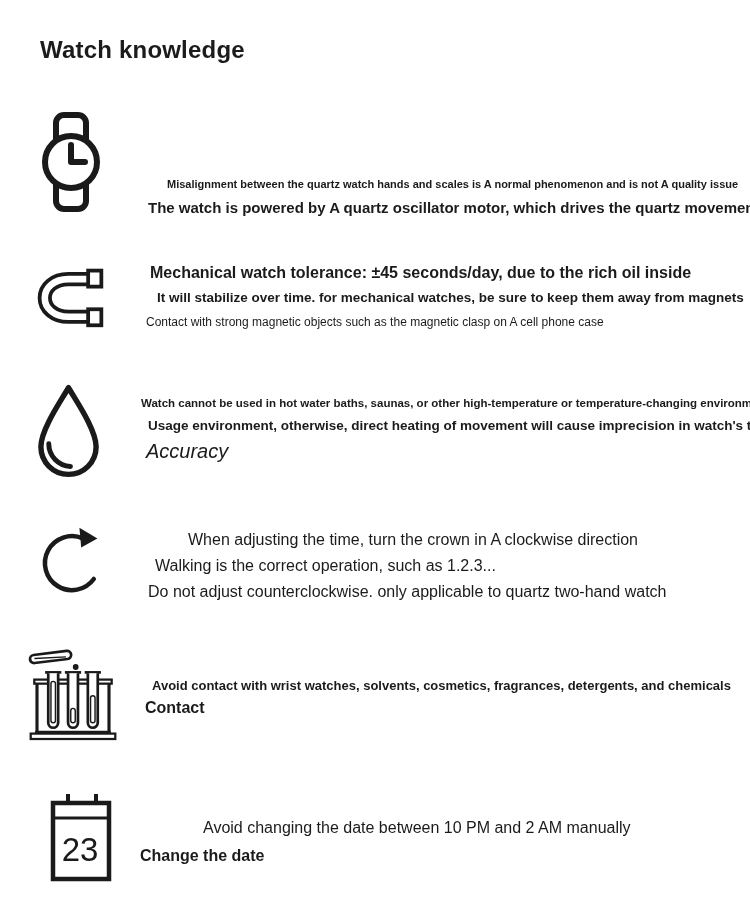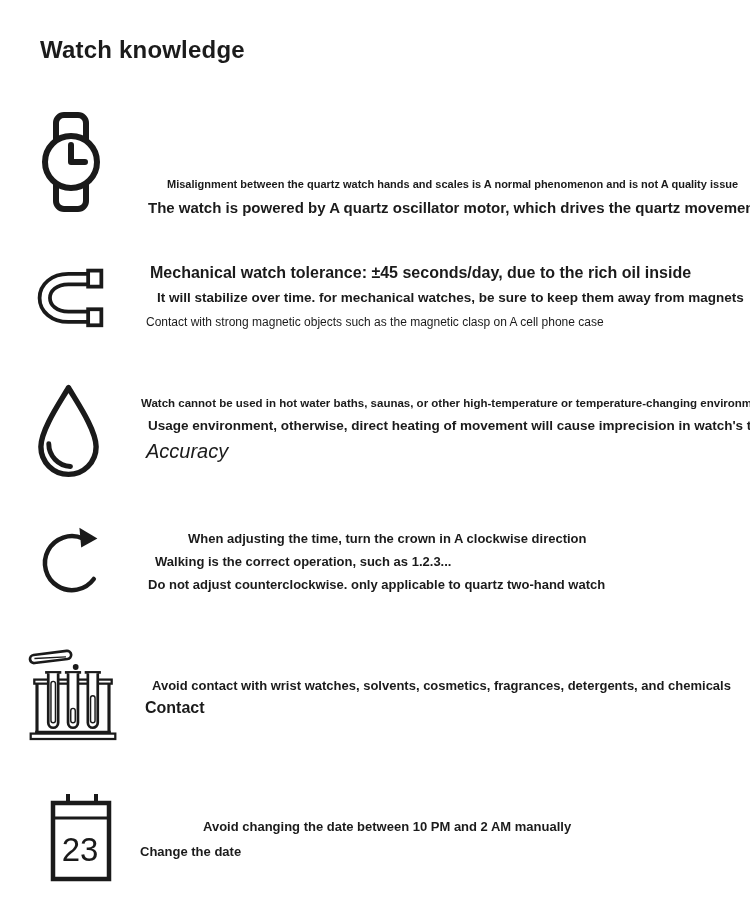--- a/index.html
+++ b/index.html
@@ -13,26 +13,26 @@
   .section { position:absolute; left:0; width:750px; }
   .icon-box { position:absolute; }
   .icon-box svg { display:block; width:100%; height:100%; }
   .text-col { position:absolute; left:140px; right:10px; }
   .line { display:block; white-space:nowrap; }
   .t-xs  { font-size:11px;   font-weight:bold; }
   .t-xxs { font-size:11.5px; font-weight:bold; }
   .t-sm  { font-size:12px;   font-weight:normal; }
   .t-smb { font-size:13px; font-weight:bold; }
   .t-md  { font-size:13.5px; font-weight:bold; }
-  .t-mdb { font-size:13px; font-weight:bold; }
+  .t-mdb { font-size:16px; font-weight:normal; }
   .t-lg  { font-size:15px;   font-weight:bold; }
   .t-xl  { font-size:16px;   font-weight:bold; }
   .t-acc { font-size:20px;   font-weight:normal;font-style:italic; }
   .t-con { font-size:16px;   font-weight:bold; }
-  .t-date{ font-size:13px;   font-weight:bold; }
+  .t-date{ font-size:16px;   font-weight:bold; }
   .cal-num { font-family:"Liberation Sans", sans-serif; }
 </style>
 </head>
 <body>
 
 <div class="canvas">
 
   <h1 class="page-title">Watch knowledge</h1>
 
   <div class="section" style="top:112px;">

